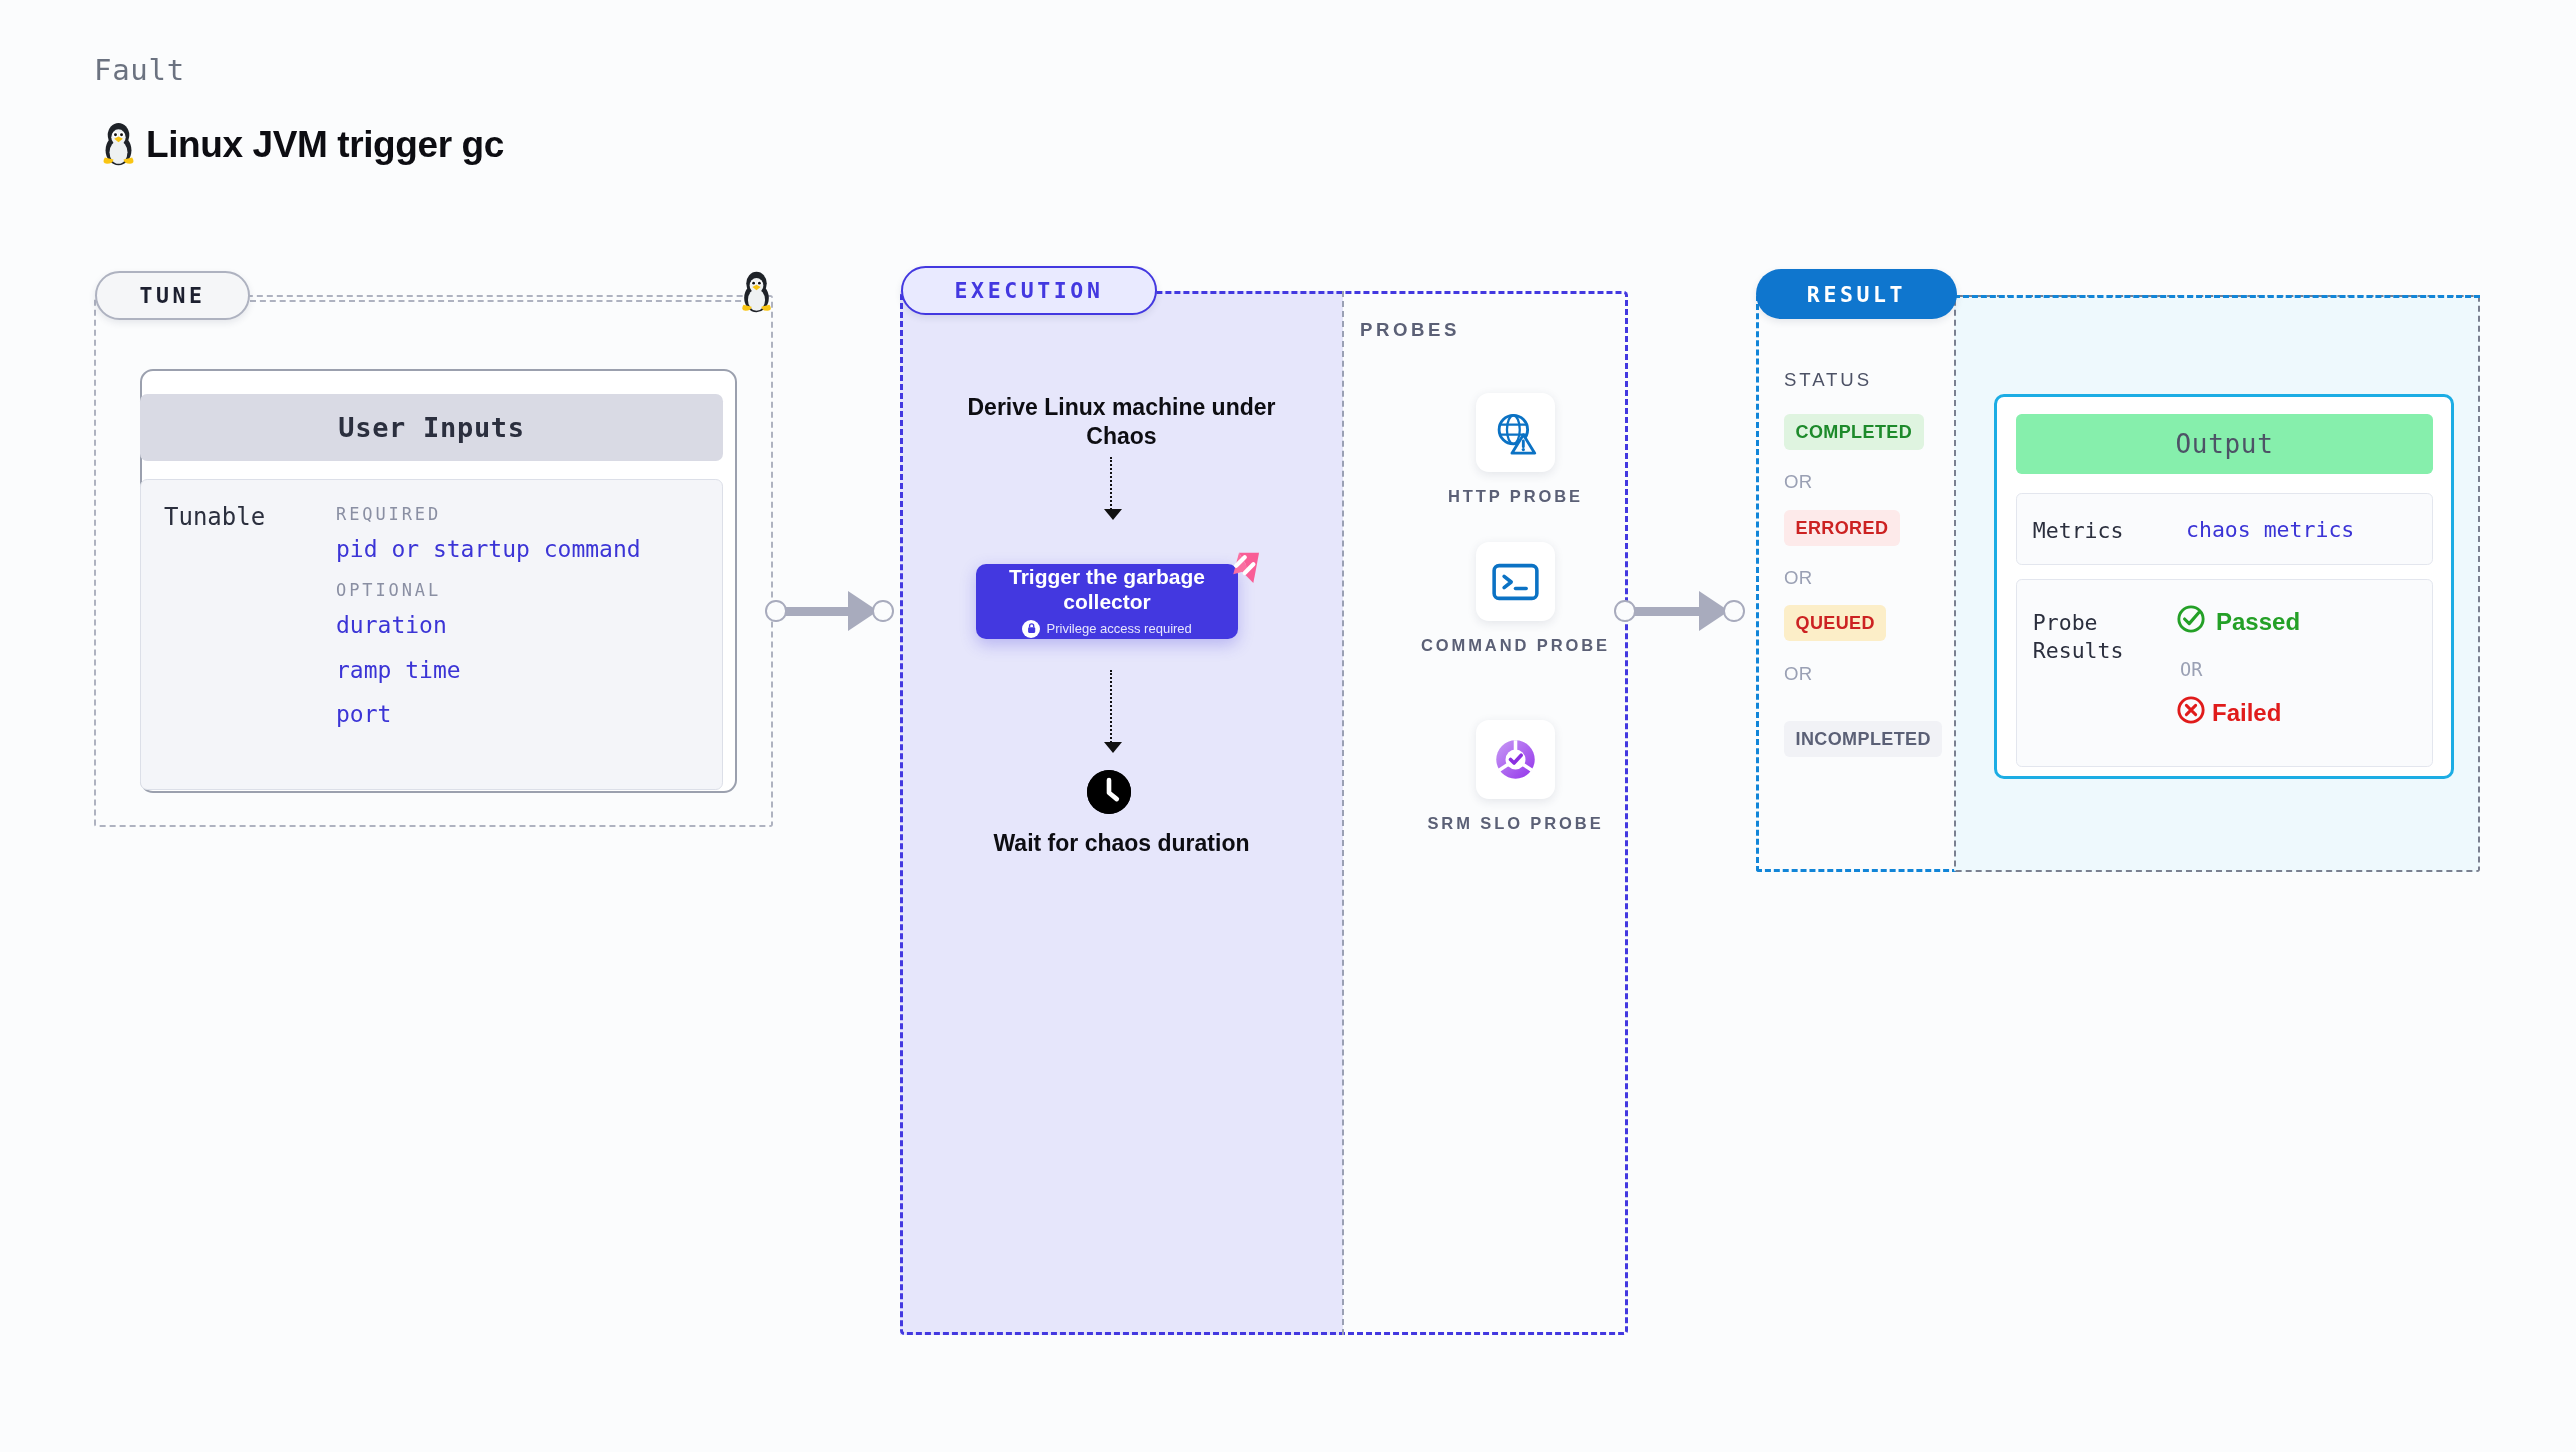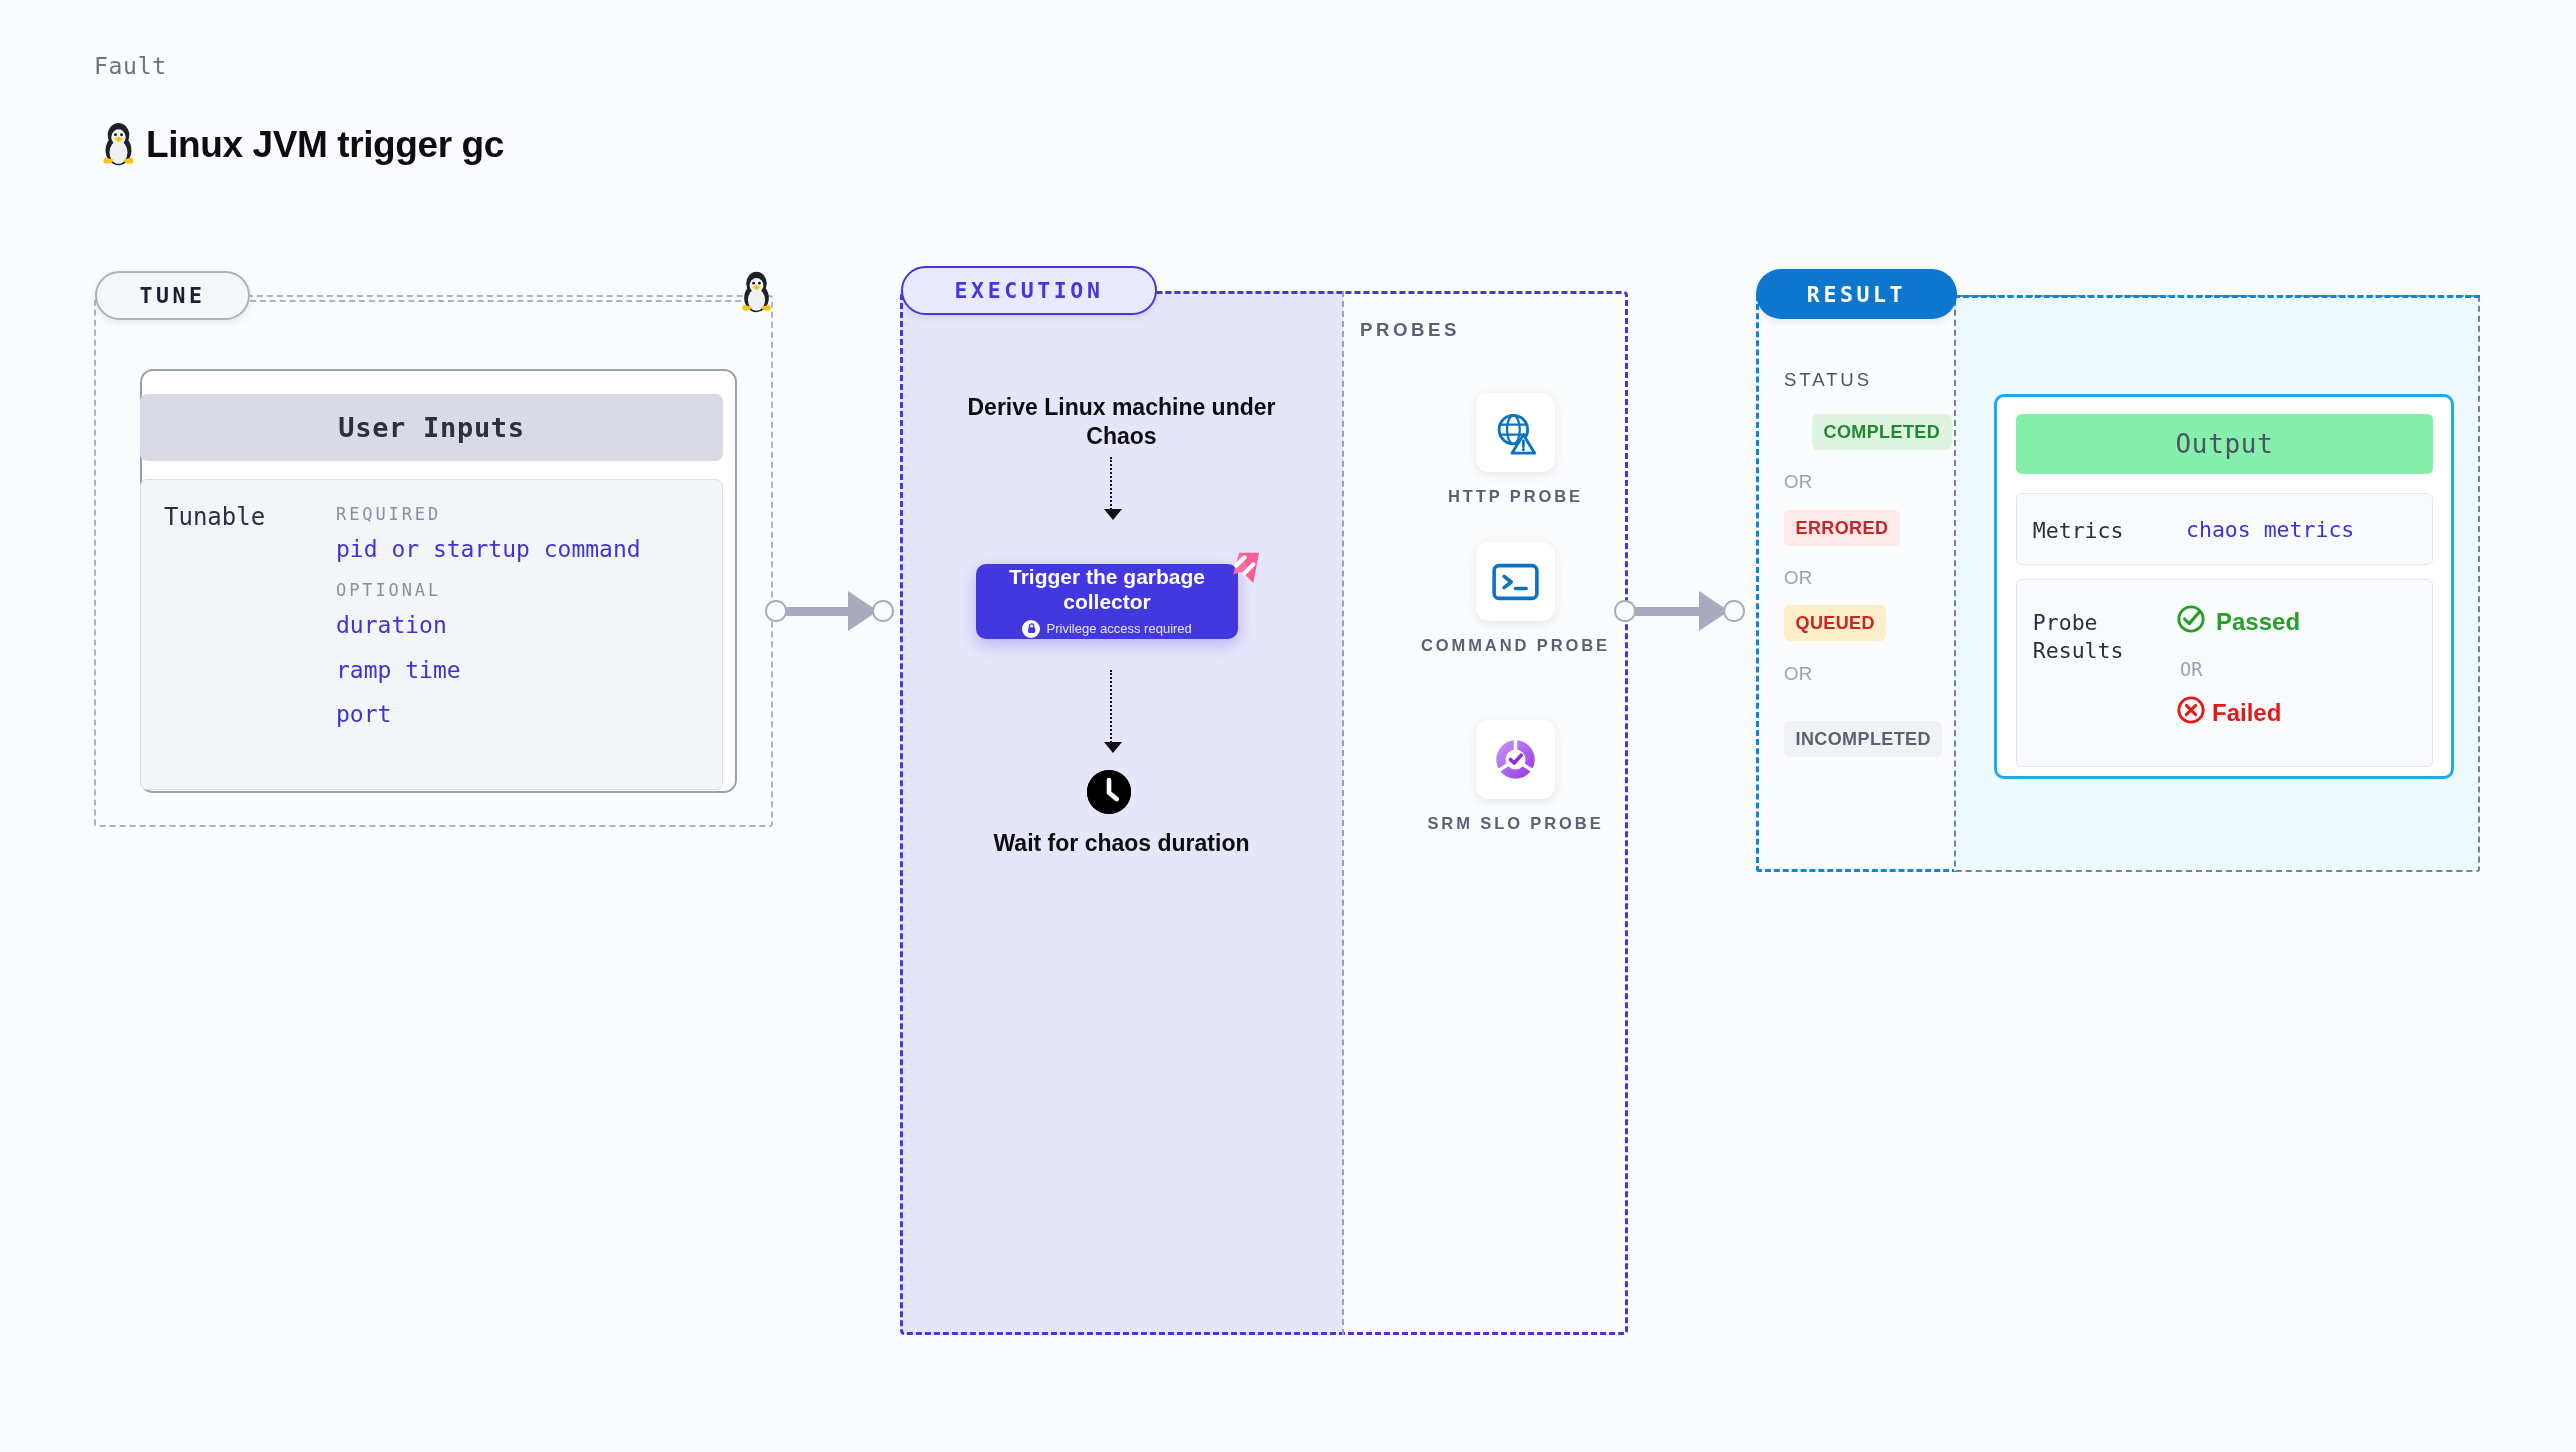--- a/index.html
+++ b/index.html
@@ -8,21 +8,21 @@
     background: #fbfcfd;
     font-family: "Liberation Sans", sans-serif;
     overflow: hidden;
   }
   .stage { position: relative; width: 2576px; height: 1452px; }
 
   
   #fault-label {
     position: absolute; left: 94px; top: 53px;
     font-family: "DejaVu Sans Mono", monospace;
-    font-size: 23px; color: #6b7280; letter-spacing: 0.7px;
+    font-size: 29px; color: #6b7280; letter-spacing: 0.7px;
   }
   #fault-title-row {
     position: absolute; left: 99px; top: 120px;
     display: flex; align-items: flex-end; gap: 8px;
   }
   #fault-title {
     font-size: 37px; font-weight: bold; color: #0d0d12;
     letter-spacing: -0.4px;
   }
 
@@ -214,21 +214,21 @@
   .status-badge {
     position: absolute; border-radius: 5.7px;
     display: flex; align-items: center; justify-content: center;
     font-size: 18px; font-weight: bold; letter-spacing: 0.4px;
     padding: 0 11.5px; height: 36px;
   }
   .or-text {
     position: absolute; font-size: 18.6px; color: #9aa0b4;
     letter-spacing: 0.4px;
   }
-  #badge-completed  { left: 1784px; top: 414px; background: #dff4e0; color: #1d8a2b; margin-left: 28px; }
+  #badge-completed  { left: 1784px; top: 414px; background: #dff4e0; color: #1d8a2b; }
   #or-1             { left: 1784px; top: 471px; }
   #badge-errored    { left: 1784px; top: 510px; background: #fdeaea; color: #cc2222; }
   #or-2             { left: 1784px; top: 567px; }
   #badge-queued     { left: 1784px; top: 605px; background: #fceec8; color: #cc2222; }
   #or-3             { left: 1784px; top: 663px; }
   #badge-incompleted{ left: 1784px; top: 721px; background: #f1f2f6; color: #5b6076; }
 
   
   #output-region {
     position: absolute; left: 1954px; top: 295px; width: 526px; height: 577px;

